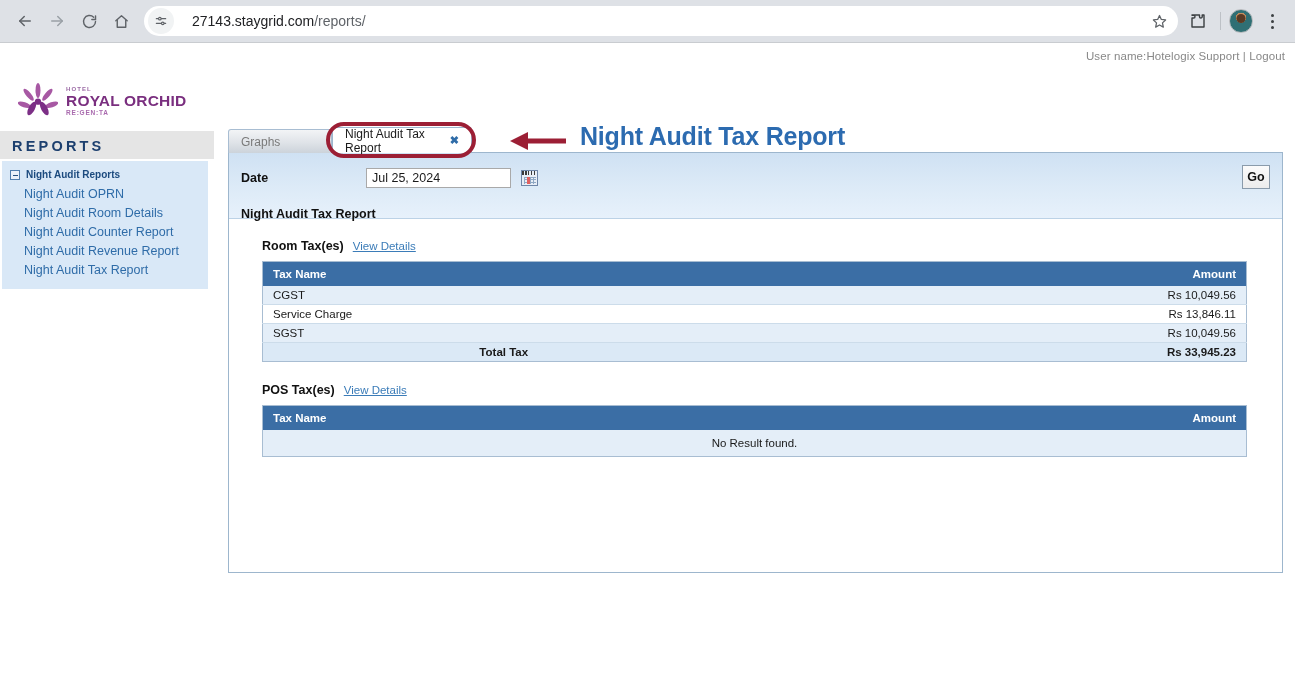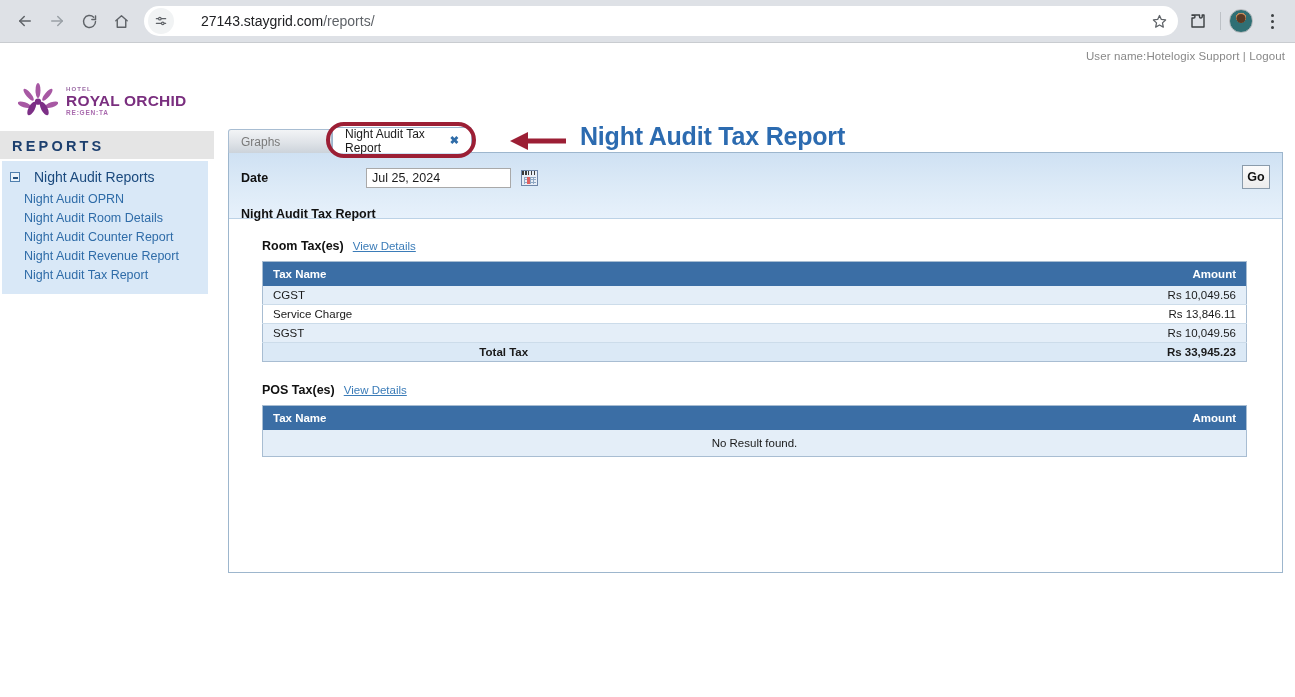--- a/index.html
+++ b/index.html
@@ -45,21 +45,21 @@
     width: 26px; height: 26px;
     border-radius: 50%;
     background: #f1f3f4;
     display: flex; align-items: center; justify-content: center;
     flex: 0 0 auto;
   }
   .url-text {
     flex: 1 1 auto;
     font-size: 14px;
     color: #202124;
-    padding-left: 27px;
+    padding-left: 18px;
     white-space: nowrap;
     overflow: hidden;
   }
   .url-text .path { color: #5f6368; }
   .star-btn {
     width: 26px; height: 26px;
     display: flex; align-items: center; justify-content: center;
     flex: 0 0 auto;
     color: #5f6368;
   }
@@ -205,24 +205,23 @@
     flex: 0 0 auto;
   }
   .minus-box::after {
     content: "";
     position: absolute;
     left: 1.5px; top: 4px;
     width: 5px; height: 1.5px;
     background: #24517f;
   }
   .tree-head-label {
-    font-size: 14px;
-    font-weight: normal;
+    font-size: 10px;
+    font-weight: bold;
     color: #1b4a7e;
-    margin-left: 8px;
   }
   .tree-item {
     font-size: 12.5px;
     color: #2f6ca8;
     padding: 2.5px 0 2.5px 22px;
   }
 
   
   .main {
     position: absolute;

